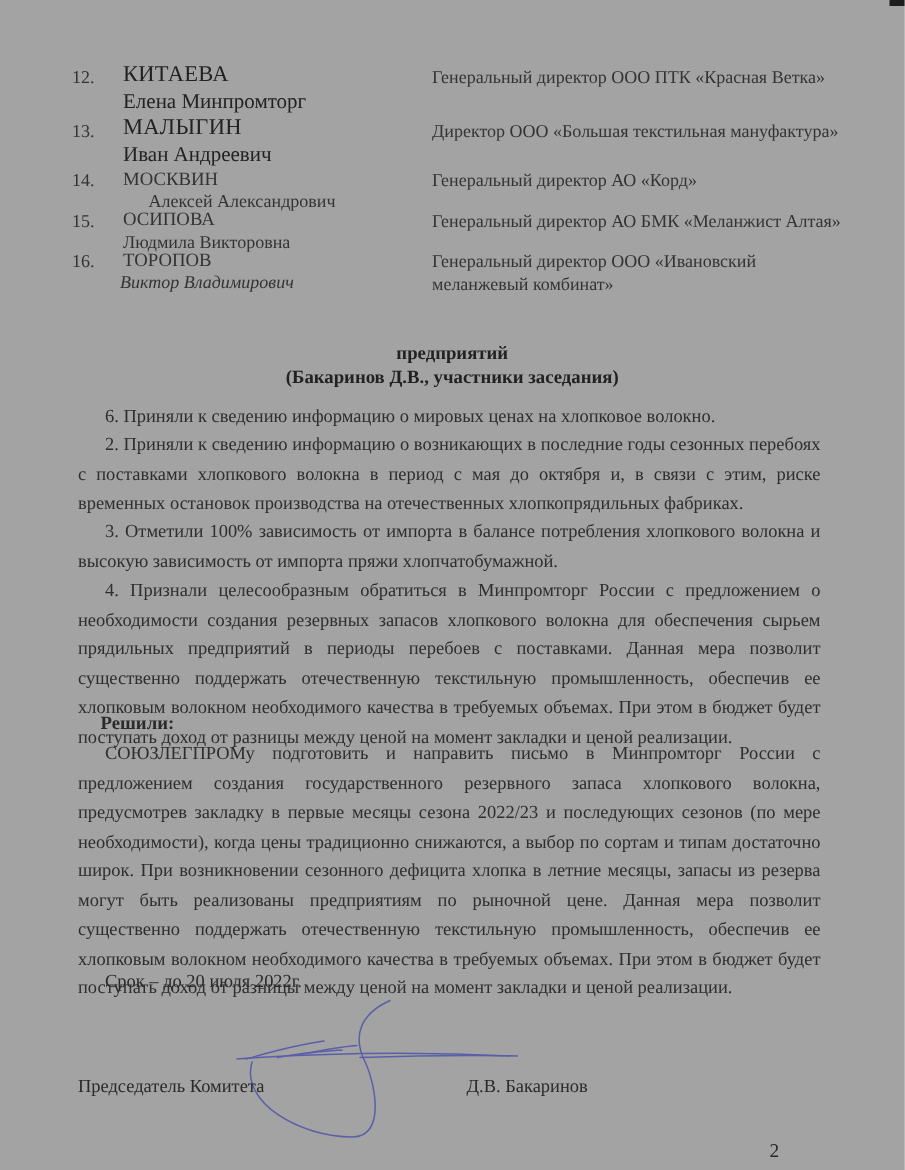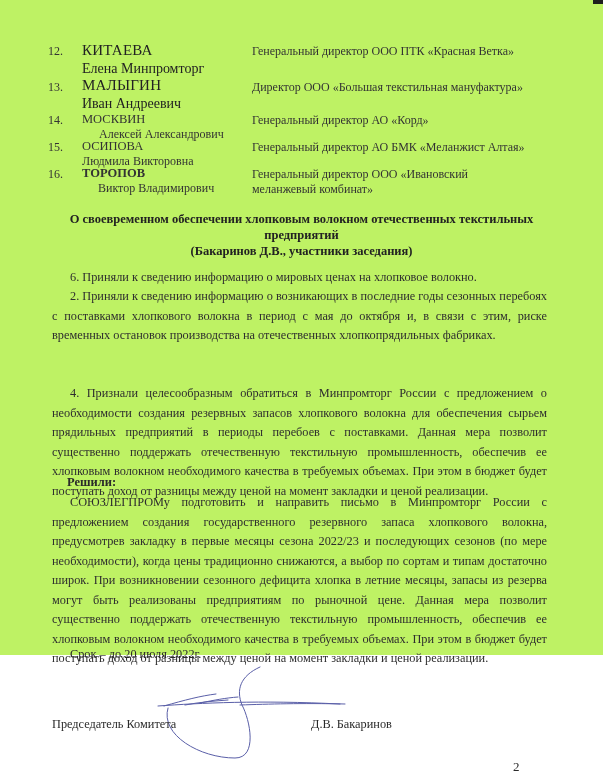--- a/index.html
+++ b/index.html
@@ -1,26 +1,26 @@
 <!DOCTYPE html>
 <html><head>
 <meta charset="utf-8">
 <style>
   html, body { margin:0; padding:0; }
   body { width:603px; height:780px; background:#ffffff; position:relative; overflow:hidden;
          font-family:"Liberation Serif","DejaVu Serif",serif; color:#2a2a2a; }
-  .page { position:absolute; left:0; top:0; width:603px; height:655px; background:#bef264; }
+  .page { position:absolute; left:0; top:0; width:603px; height:780px; background:#a3a3a3; }
   .corner-mark { position:absolute; right:0; top:0; width:10px; height:4px; background:#1e1e1e; }
   .abs { position:absolute; white-space:nowrap; }
   .num { font-size:12px; color:#333; }
   .surname-lg { font-size:15px; color:#222; letter-spacing:0.2px;text-align:right; }
   .given-lg { font-size:14px; color:#222; }
   .surname-sm { font-size:12.5px; color:#333; }
   .given-sm { font-size:12px; color:#333; }
-  .pos { font-size:12px; color:#333; }
+  .pos { font-size:12px; color:#333;margin-left:36px; }
   .title { font-size:12.5px; font-weight:bold; color:#222; text-align:center; width:603px; left:0; }
   .para { position:absolute; left:52px; width:495px; font-size:12.3px; line-height:19.5px; color:#2e2e2e;
           text-align:justify; }
   .para .ind { display:inline-block; width:18px; }
   .bold { font-weight:bold;margin-left:15px; }
   .sig-svg { position:absolute; left:0; top:0; }
 </style>
 </head>
 <body>
 
@@ -43,32 +43,32 @@
     <span class="abs surname-sm" style="left:82px; top:112px;">МОСКВИН</span>
     <span class="abs given-sm" style="left:82px; top:127px;margin-left:17px;">Алексей Александрович</span>
     <span class="abs pos" style="left:252px; top:113px;">Генеральный директор  АО «Корд»</span>
 
     <span class="abs num" style="left:48px; top:140px;">15.</span>
     <span class="abs surname-sm" style="left:82px; top:139px;">ОСИПОВА</span>
     <span class="abs given-sm" style="left:82px; top:154px;">Людмила Викторовна</span>
     <span class="abs pos" style="left:252px; top:140px;">Генеральный директор АО БМК «Меланжист Алтая»</span>
 
     <span class="abs num" style="left:48px; top:167px;">16.</span>
-    <span class="abs surname-sm" style="left:82px; top:166px;font-weight:bold;">ТОРОПОВ</span>
-    <span class="abs given-sm" style="left:98px; top:181px;">Виктор Владимирович</span>
+    <span class="abs surname-sm" style="left:82px; top:166px;">ТОРОПОВ</span>
+    <span class="abs given-sm" style="left:80px; top:181px;font-style:italic;">Виктор Владимирович</span>
     <span class="abs pos" style="left:252px; top:167px;">Генеральный директор ООО «Ивановский</span>
     <span class="abs pos" style="left:252px; top:182px;">меланжевый комбинат»</span>
   </div>
 
-  <div class="abs title" style="top:212px;">О своевременном обеспечении хлопковым волокном отечественных текстильных</div>
   <div class="abs title" style="top:228px;">предприятий</div>
   <div class="abs title" style="top:244px;">(Бакаринов Д.В., участники заседания)</div>
 
   <div class="para" style="top:268px;"><span class="ind"></span><span>6.  Приняли к сведению информацию о мировых ценах на хлопковое волокно.</span></div>
   <div class="para" style="top:287px;"><span class="ind"></span><span>2. Приняли к сведению информацию о возникающих в последние годы сезонных перебоях с поставками хлопкового волокна в период с мая до октября и, в связи с этим, риске временных остановок производства на отечественных хлопкопрядильных фабриках.</span></div>
+  <div class="para" style="top:345px;"><span class="ind"></span><span>3.  Отметили 100% зависимость от импорта в балансе потребления хлопкового волокна и высокую зависимость от импорта пряжи хлопчатобумажной.</span></div>
   <div class="para" style="top:384px;"><span class="ind"></span><span>4. Признали целесообразным обратиться в Минпромторг России с предложением о необходимости создания резервных запасов хлопкового волокна для обеспечения сырьем прядильных предприятий в периоды перебоев с поставками. Данная мера позволит существенно поддержать отечественную текстильную промышленность, обеспечив ее хлопковым волокном необходимого качества в требуемых объемах. При этом в бюджет будет поступать доход от разницы между ценой на момент закладки и ценой реализации.</span></div>
 
   <div class="abs bold" style="left:52px; top:475px; font-size:12.5px;">Решили:</div>
   <div class="para" style="top:493px;"><span class="ind"></span><span>СОЮЗЛЕГПРОМу подготовить и направить письмо в Минпромторг России с предложением создания государственного резервного запаса хлопкового волокна, предусмотрев закладку в первые месяцы сезона 2022/23 и последующих сезонов (по мере необходимости), когда цены традиционно снижаются, а выбор по сортам и типам достаточно широк. При возникновении сезонного дефицита хлопка в летние месяцы, запасы из резерва могут быть реализованы предприятиям по рыночной цене. Данная мера позволит существенно поддержать отечественную текстильную промышленность, обеспечив ее хлопковым волокном необходимого качества в требуемых объемах. При этом в бюджет будет поступать доход от разницы между ценой на момент закладки и ценой реализации.</span></div>
 
   <div class="abs" style="left:70px; top:647px; font-size:12.3px;">Срок – до 20 июля 2022г.</div>
 
   <svg class="sig-svg" width="603" height="780">
     <g fill="none" stroke="#5a5fa8" stroke-width="1" stroke-linecap="round">
       <path d="M158,706 C200,703 260,700 340,704"></path>

